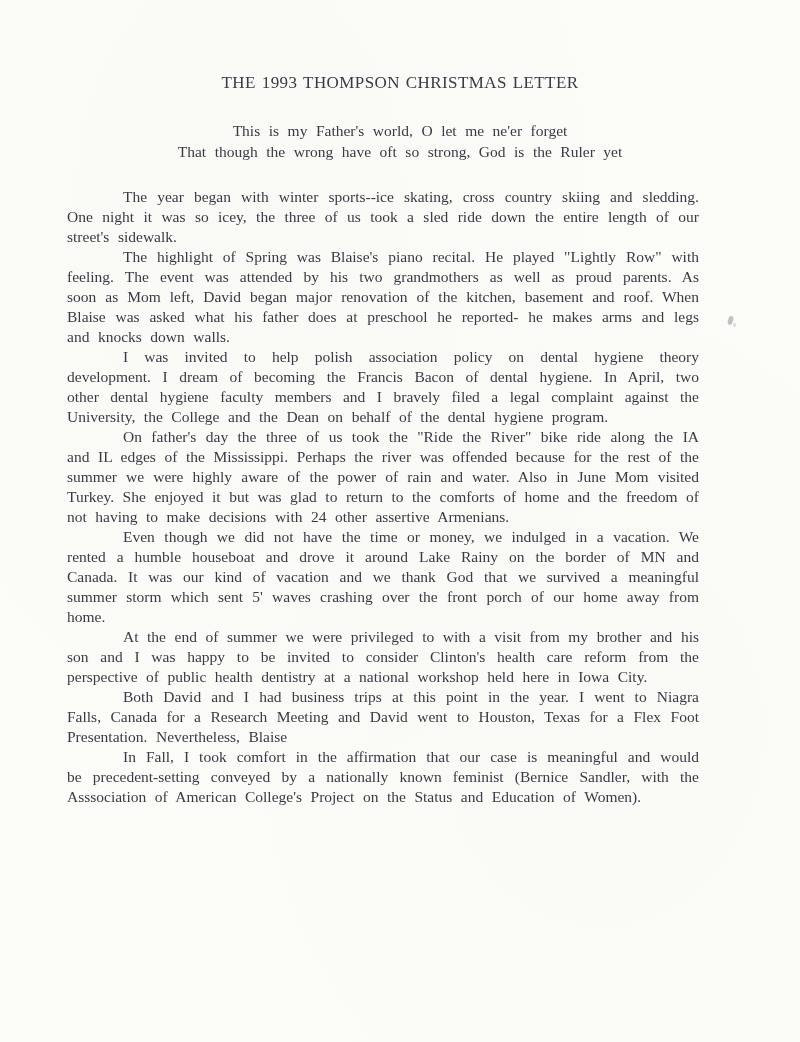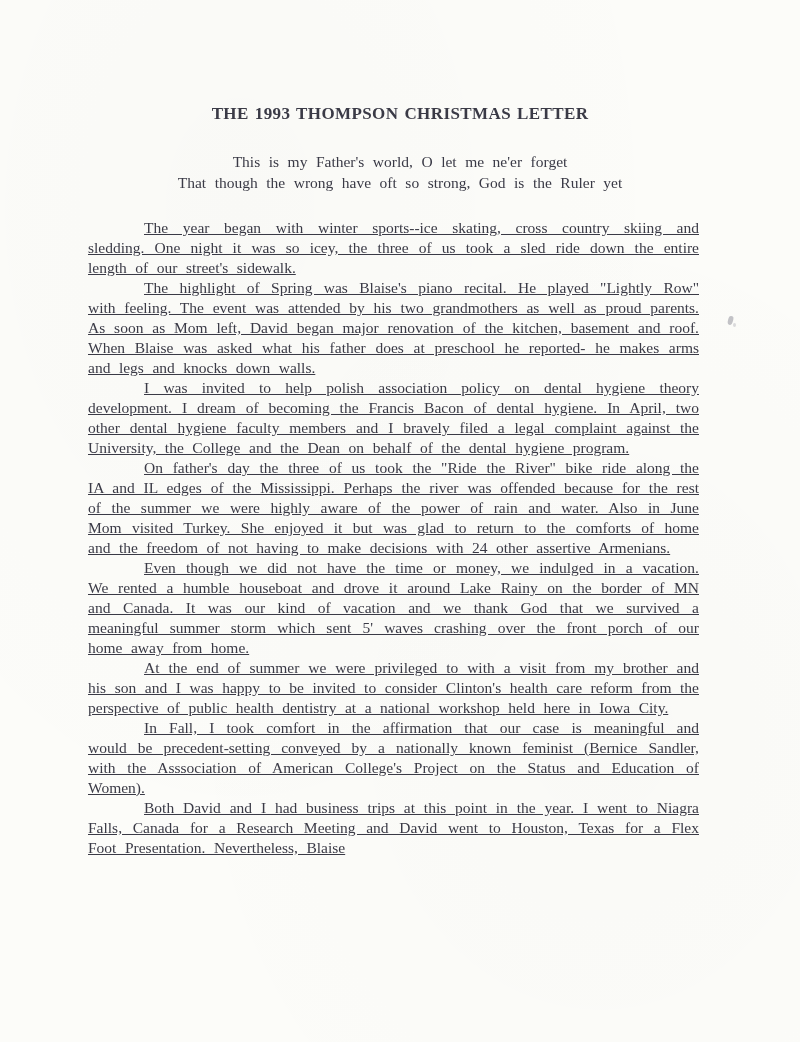--- a/index.html
+++ b/index.html
@@ -19,42 +19,41 @@
     background:
       radial-gradient(ellipse at 30% 20%, rgba(0,0,0,0.012), rgba(0,0,0,0) 60%),
       radial-gradient(ellipse at 75% 70%, rgba(0,0,0,0.012), rgba(0,0,0,0) 55%),
       #fcfcf9;
     color: #3a3a46;
     font-family: "Liberation Serif", "DejaVu Serif", serif;
     box-sizing: border-box;
   }
   .title {
     margin: 0;
-    padding-top: 104px;
+    padding-top: 73px;
     text-align: center;
     font-size: 17px;
-    font-weight: bold;
+    font-weight: normal;
     letter-spacing: 0.4px;
     color: #3a3a46;
     word-spacing: 0.08em;
   }
   .epigraph {
     margin-top: 27px;
     text-align: center;
     font-size: 15.5px;
     line-height: 21px;
     word-spacing: 0.3em;
   }
   .body-text {
-    margin: 25px 101px 0 88px;
+    margin: 25px 101px 0 67px;
     text-align: justify;
     font-size: 15.5px;
     line-height: 20px;
     word-spacing: 0.30em;
-    text-decoration: underline;
   }
   .body-text p {
     margin: 0;
     text-indent: 56px;
   }
   .speck {
     position: absolute;
     left: 728px;
     top: 316px;
     width: 5px;
@@ -84,19 +83,19 @@
     <div>That though the wrong have oft so strong, God is the Ruler yet</div>
   </div>
 
   <div class="body-text">
       <p>The year began with winter sports--ice skating, cross country skiing and sledding. One night it was so icey, the three of us took a sled ride down the entire length of our street's sidewalk.</p>
       <p>The highlight of Spring was Blaise's piano recital. He played "Lightly Row" with feeling. The event was attended by his two grandmothers as well as proud parents. As soon as Mom left, David began major renovation of the kitchen, basement and roof. When Blaise was asked what his father does at preschool he reported- he makes arms and legs and knocks down walls.</p>
       <p>I was invited to help polish association policy on dental hygiene theory development. I dream of becoming the Francis Bacon of dental hygiene. In April, two other dental hygiene faculty members and I bravely filed a legal complaint against the University, the College and the Dean on behalf of the dental hygiene program.</p>
       <p>On father's day the three of us took the "Ride the River" bike ride along the IA and IL edges of the Mississippi. Perhaps the river was offended because for the rest of the summer we were highly aware of the power of rain and water. Also in June Mom visited Turkey. She enjoyed it but was glad to return to the comforts of home and the freedom of not having to make decisions with 24 other assertive Armenians.</p>
       <p>Even though we did not have the time or money, we indulged in a vacation. We rented a humble houseboat and drove it around Lake Rainy on the border of MN and Canada. It was our kind of vacation and we thank God that we survived a meaningful summer storm which sent 5' waves crashing over the front porch of our home away from home.</p>
       <p>At the end of summer we were privileged to with a visit from my brother and his son and I was happy to be invited to consider Clinton's health care reform from the perspective of public health dentistry at a national workshop held here in Iowa City.</p>
+      <p>Both David and I had business trips at this point in the year. I went to Niagra Falls, Canada for a Research Meeting and David went to Houston, Texas for a Flex Foot Presentation. Nevertheless, Blaise</p>
       <p>In Fall, I took comfort in the affirmation that our case is meaningful and would be precedent-setting conveyed by a nationally known feminist (Bernice Sandler, with the Asssociation of American College's Project on the Status and Education of Women).</p>
-      <p>Both David and I had business trips at this point in the year. I went to Niagra Falls, Canada for a Research Meeting and David went to Houston, Texas for a Flex Foot Presentation. Nevertheless, Blaise</p>
     </div>
 
   <div class="speck"></div>
   <div class="speck2"></div>
 </div>
 
 </body></html>

